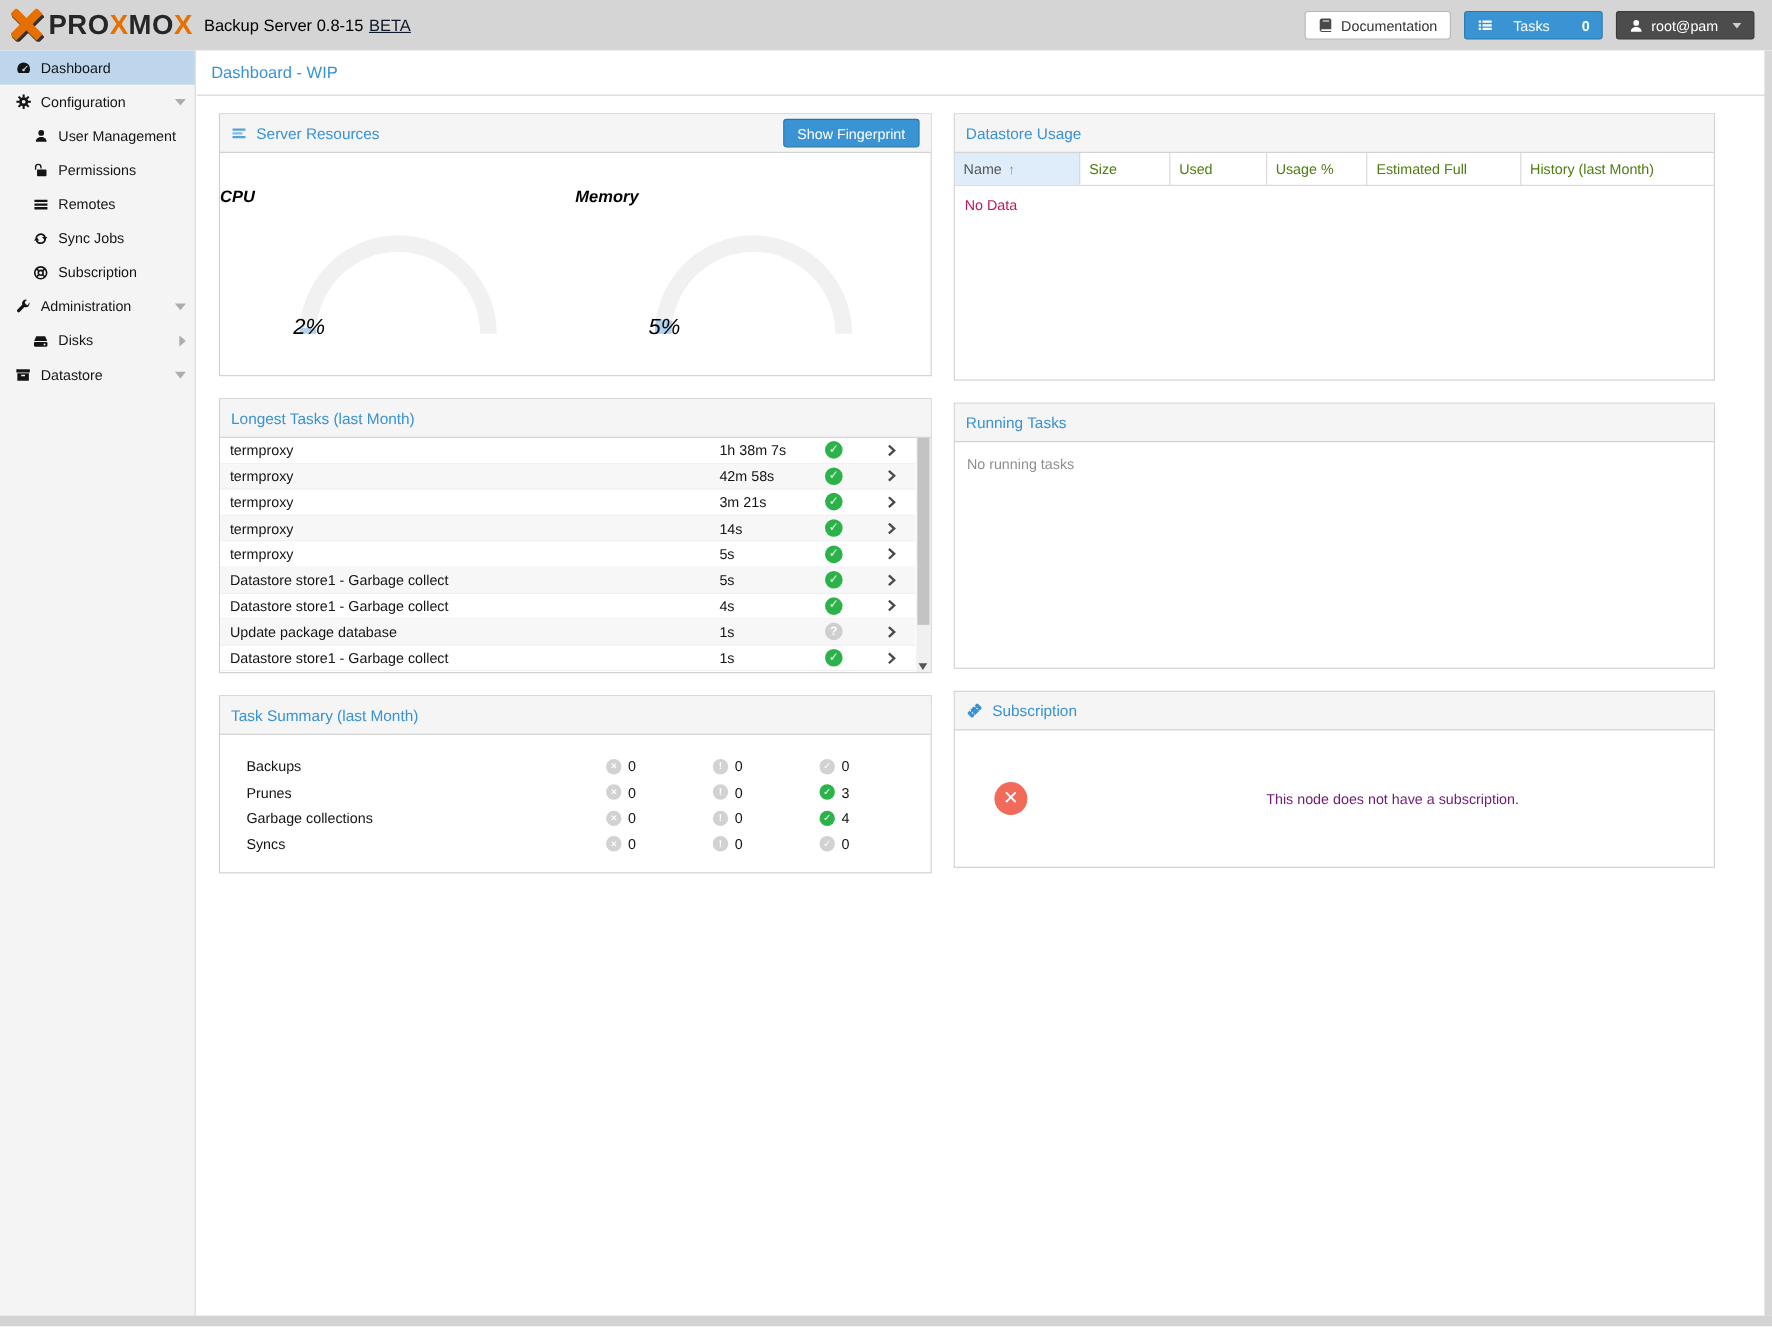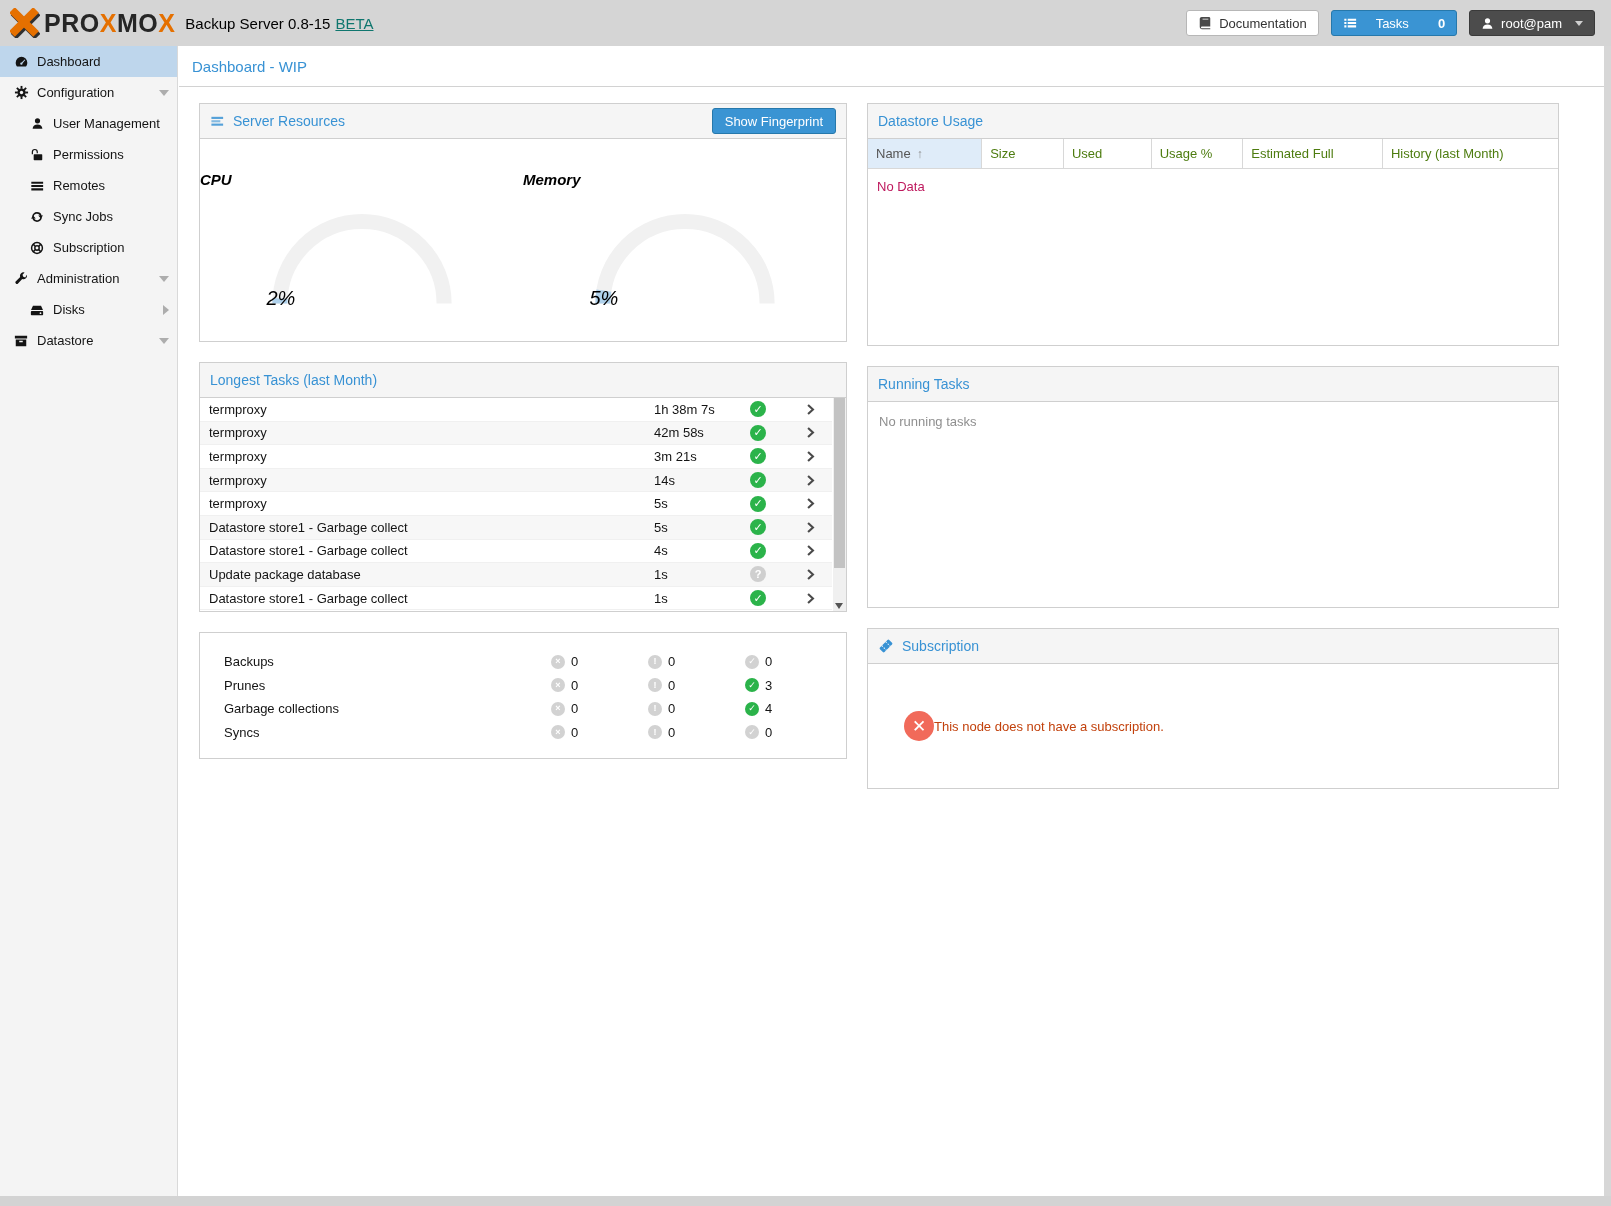--- a/index.html
+++ b/index.html
@@ -6,21 +6,21 @@
   body{
     width:1611px;height:1206px;position:relative;overflow:hidden;
     font-family:"Liberation Sans","DejaVu Sans",sans-serif;font-size:13px;color:#1a1a1a;background:#fff;
   }
   
   .topbar{height:46px;background:#d5d5d5;display:flex;align-items:center;padding:0 16px 0 10px;box-sizing:border-box;}
   .logo{display:flex;align-items:center;gap:4px;}
   .logo-word{font-weight:bold;font-size:25px;letter-spacing:.5px;color:#262626;line-height:1;}
   .logo-word .lx{color:#e57000;}
   .product{margin-left:10px;font-size:15px;color:#000;}
-  .beta-link{color:#0f766e;text-decoration:underline;font-size:15px;margin-left:5px;}
+  .beta-link{color:#0f172a;text-decoration:underline;font-size:15px;margin-left:5px;}
   .topbar-right{margin-left:auto;display:flex;align-items:center;gap:12px;}
   .tb-btn{height:26px;border-radius:3px;display:flex;align-items:center;gap:7px;padding:0 11px;font-size:13px;cursor:pointer;box-sizing:border-box;}
   .tb-btn.light{background:#fff;border:1px solid #b7b7b7;color:#333;}
   .tb-btn.blue{background:#3a94d3;border:1px solid #2678ab;color:#fff;gap:19px;}
   .tb-btn.dark{background:#4c4c4c;border:1px solid #3a3a3a;color:#fff;}
   .badge{font-weight:bold;margin-left:10px;}
   .caret-down{width:0;height:0;border-left:4px solid transparent;border-right:4px solid transparent;border-top:5px solid #cfcfcf;margin-left:6px;}
   
   .sidebar{position:absolute;top:46px;left:0;width:178px;bottom:10px;background:#f4f4f4;border-right:1px solid #d9d9d9;box-sizing:border-box;}
   .side-item{height:31px;display:flex;align-items:center;padding:0 8px 0 12px;cursor:pointer;color:#141414;}
@@ -74,21 +74,21 @@
   .ts-body{padding:17px 0 14px 24px;}
   .ts-row{height:23.5px;display:flex;align-items:center;}
   .ts-label{width:327px;color:#141414;}
   .ts-cell{width:97px;display:flex;align-items:center;gap:6px;color:#141414;}
   .mini-circle{width:14px;height:14px;border-radius:50%;color:#fff;font-size:9px;font-weight:bold;display:flex;align-items:center;justify-content:center;line-height:1;flex:0 0 14px;}
   .mini-circle.gray{background:#d2d2d2;}
   .mini-circle.green{background:#2bb34a;}
   
   .sub-body{height:124px;display:flex;align-items:center;}
   .sub-x{width:30px;height:30px;border-radius:50%;background:#f16a5a;color:#fff;display:flex;align-items:center;justify-content:center;font-size:17px;font-weight:bold;margin-left:36px;flex:0 0 30px;}
-  .sub-msg{flex:1;color:#c2410c;}
+  .sub-msg{flex:1;text-align:center;color:#701a75;margin-left:40px;}
   
   .rt-body{height:205px;padding:12px 11px;color:#8f8f8f;box-sizing:border-box;}
   .bottom-strip{position:absolute;left:0;right:0;bottom:0;height:10px;background:#d3d3d3;}
   .right-strip{position:absolute;top:46px;right:0;width:7px;bottom:10px;background:#d7d7d7;}
   svg.ic14{display:block;}
 </style>
 </head>
 <body>
 
 <header class="topbar">
@@ -403,20 +403,23 @@
             </div>
           </div>
           <div class="sb">
             <div class="sb-thumb"></div>
             <div class="sb-arrow"></div>
           </div>
         </div>
       </section>
 
       <section class="panel">
+        <div class="panel-header">
+          <span>Task Summary (last Month)</span>
+        </div>
         <div class="ts-body">
           <div class="ts-row">
             <span class="ts-label">Backups</span>
             <span class="ts-cell">
                 <span class="mini-circle gray">×</span>
                 <span>0</span>
               </span>
             <span class="ts-cell">
                 <span class="mini-circle gray">!</span>
                 <span>0</span>

